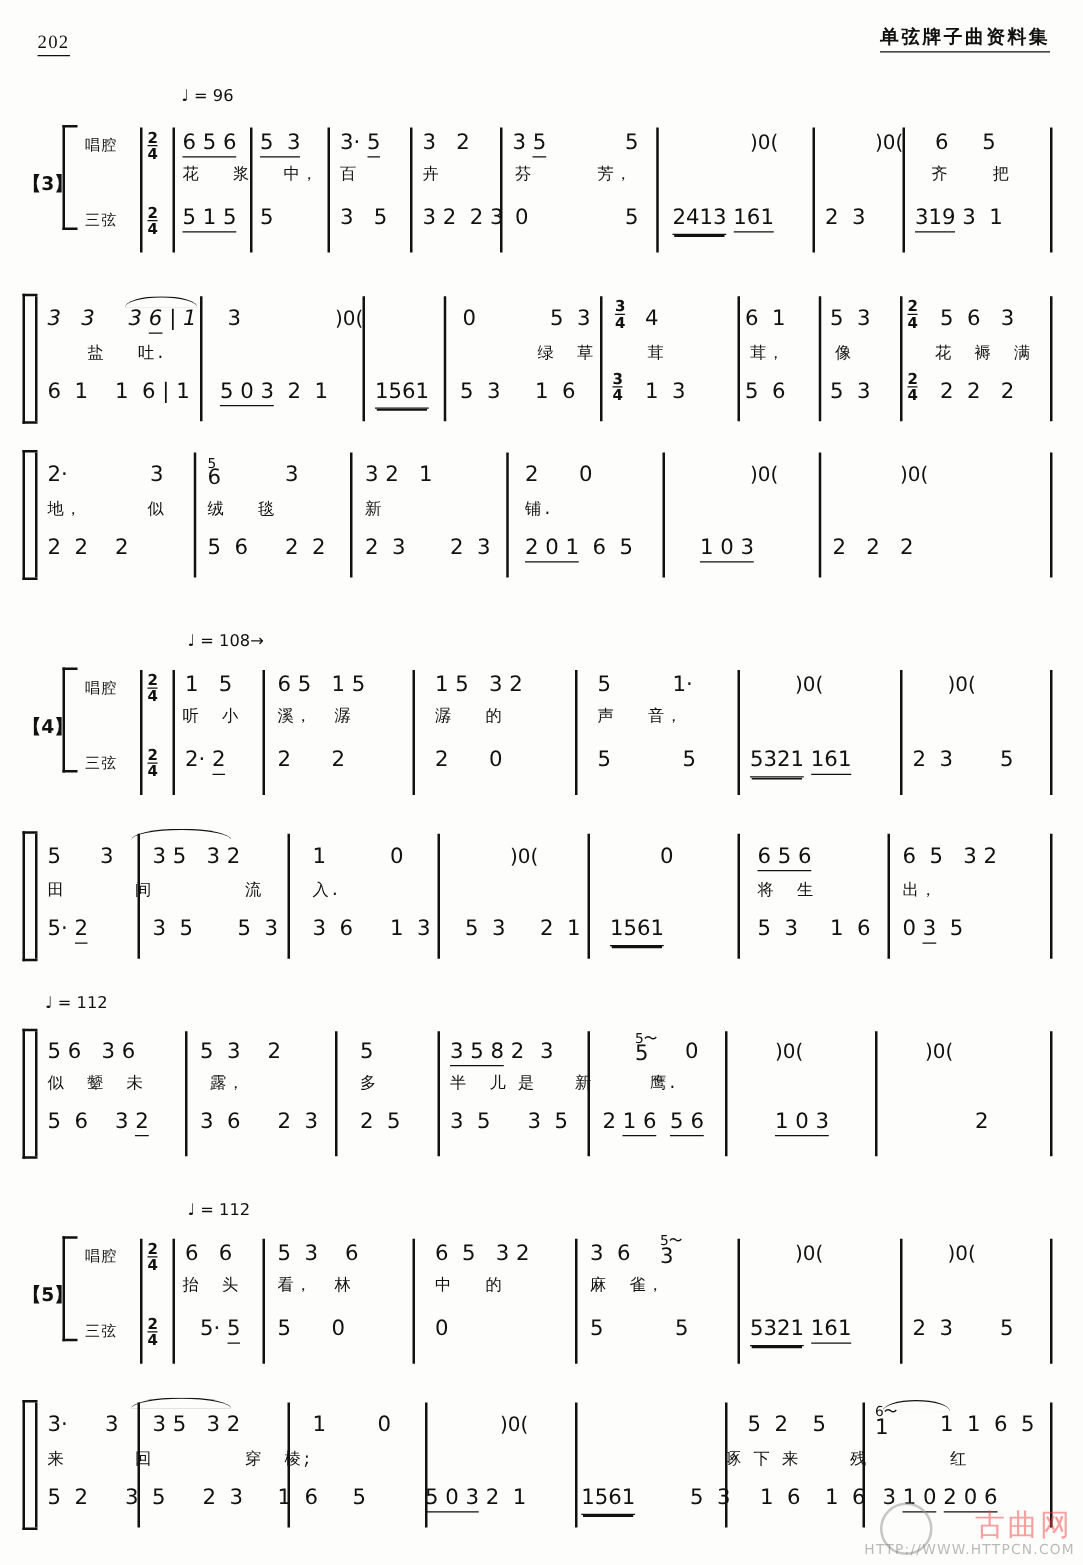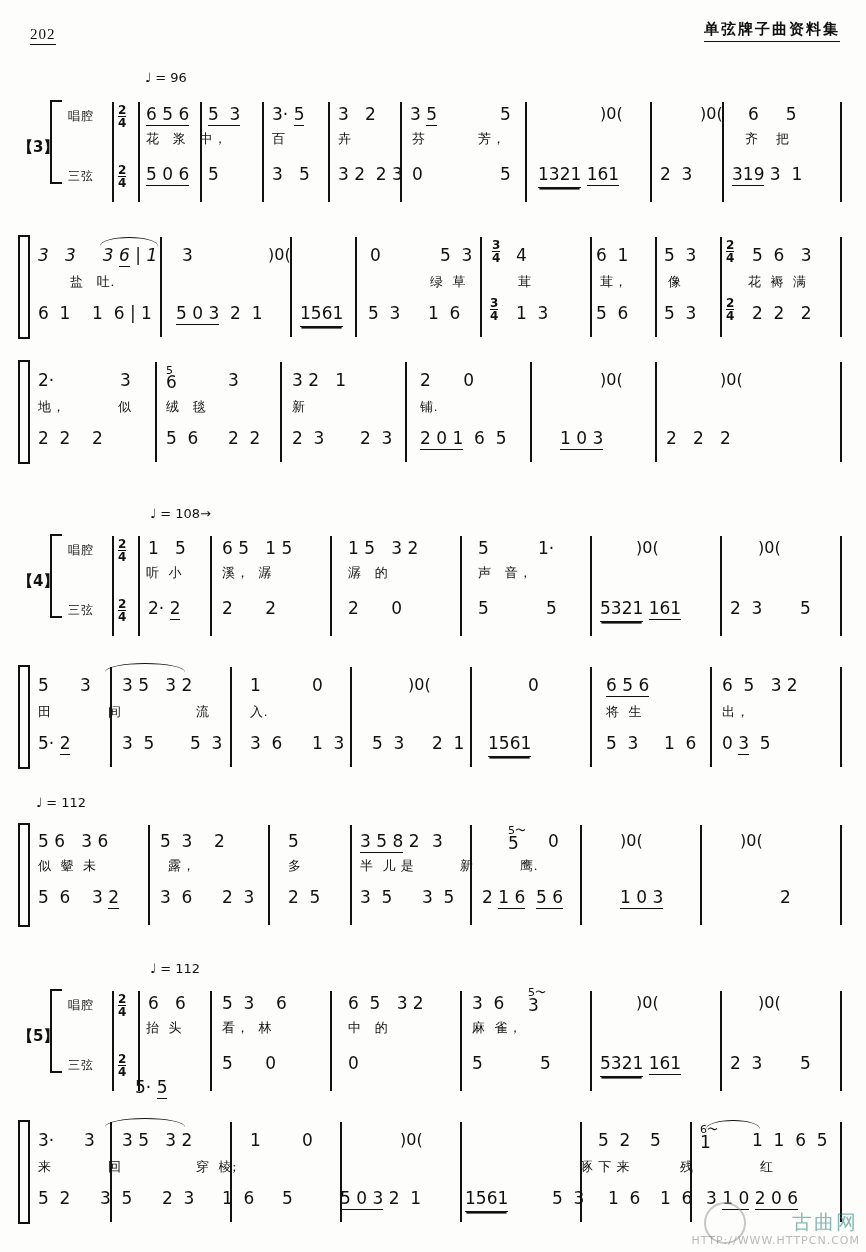--- a/index.html
+++ b/index.html
@@ -10,29 +10,29 @@
   .system{position:absolute;left:0;width:866px;}
   .brace{position:absolute;left:18px;font-size:13px;font-family:"DejaVu Sans",sans-serif;}
   .brace .bk{position:absolute;left:0;top:0;width:10px;border-left:2.5px solid #111;border-top:2.5px solid #111;border-bottom:2.5px solid #111;}
   .secnum{position:absolute;left:18px;font-size:15px;font-weight:bold;font-family:"DejaVu Sans",sans-serif;}
   .parttag{position:absolute;font-size:12px;font-family:"DejaVu Sans",sans-serif;letter-spacing:1px;}
   .meter{position:absolute;font-size:12px;font-family:"DejaVu Sans",sans-serif;font-weight:bold;line-height:1.02;text-align:center;}
   .meter .n{display:block;border-bottom:0px;}
   .tempo{position:absolute;font-size:13px;font-family:"DejaVu Sans",sans-serif;}
   .bar{position:absolute;width:1.6px;background:#111;}
   .note{position:absolute;font-size:17px;font-family:"DejaVu Sans",sans-serif;letter-spacing:0px;white-space:nowrap;}
-  .lyr{position:absolute;font-size:13px;font-family:Liberation Serif, serif;white-space:nowrap;letter-spacing:1px;}
+  .lyr{position:absolute;font-size:13px;font-family:Liberation Mono, monospace;white-space:nowrap;letter-spacing:1px;}
   .rest{position:absolute;font-size:16px;font-family:"DejaVu Sans",sans-serif;white-space:nowrap;}
   .ul1{border-bottom:1.6px solid #111;padding-bottom:1px;}
   .ul2{border-bottom:1.6px solid #111;padding-bottom:3px;box-shadow:0 3px 0 -1.4px #111;}
   .slur{position:absolute;border-top:1.6px solid #111;border-radius:50%/100% 100% 0 0;height:8px;}
   .watermark{position:absolute;right:6px;bottom:4px;opacity:.5;}
   .wm-text{font-size:11px;font-family:"DejaVu Sans",sans-serif;color:#777;letter-spacing:1px;}
   .wm-circle{position:absolute;right:120px;bottom:8px;width:38px;height:38px;border:2px solid #999;border-radius:50%;opacity:.55;}
-  .wm-big{position:absolute;right:8px;bottom:16px;font-size:20px;color:#0f766e;font-family:Liberation Sans, sans-serif;opacity:.5;letter-spacing:2px;}
+  .wm-big{position:absolute;right:8px;bottom:16px;font-size:24px;color:#ef4444;font-family:Liberation Sans, sans-serif;opacity:.5;letter-spacing:2px;}
 </style>
 </head>
 <body>
 
 <div class="page">
 
   <div class="page-num">202</div>
   <div class="header-title">单弦牌子曲资料集</div>
 
   <div class="system" style="top:60px;height:150px;">
@@ -76,27 +76,27 @@
     <div class="rest" style="left:700px;top:44px;">)0(</div>
     <div class="note" style="left:748px;top:44px;">6&nbsp;&nbsp;&nbsp;&nbsp;&nbsp;5</div>
 
     <div class="lyr" style="left:146px;top:70px;">花&nbsp;&nbsp;&nbsp;浆&nbsp;&nbsp;&nbsp;中，</div>
     <div class="lyr" style="left:272px;top:70px;">百</div>
     <div class="lyr" style="left:338px;top:70px;">卉</div>
     <div class="lyr" style="left:412px;top:70px;">芬</div>
     <div class="lyr" style="left:478px;top:70px;">芳，</div>
     <div class="lyr" style="left:745px;top:70px;">齐&nbsp;&nbsp;&nbsp;&nbsp;把</div>
 
-    <div class="note" style="left:146px;top:104px;"><span class="ul1">5 0 6</span></div>
+    <div class="note" style="left:146px;top:104px;"><span class="ul1">5 1 5</span></div>
     <div class="note" style="left:208px;top:104px;">5</div>
     <div class="note" style="left:272px;top:104px;">3&nbsp;&nbsp;&nbsp;5</div>
     <div class="note" style="left:338px;top:104px;">3 2&nbsp;&nbsp;2 3</div>
     <div class="note" style="left:412px;top:104px;">0</div>
     <div class="note" style="left:500px;top:104px;">5</div>
-    <div class="note" style="left:538px;top:104px;"><span class="ul2">1321</span>&nbsp;<span class="ul1">161</span></div>
+    <div class="note" style="left:538px;top:104px;"><span class="ul2">2413</span>&nbsp;<span class="ul1">161</span></div>
     <div class="note" style="left:660px;top:104px;">2&nbsp;&nbsp;3</div>
     <div class="note" style="left:732px;top:104px;"><span class="ul1">319</span> 3&nbsp;&nbsp;1</div>
   </div>
 
   <div class="system" style="top:225px;height:120px;">
     <div class="brace" style="left:18px;top:10px;height:100px;">
         <div class="bk" style="height:100px;"></div>
       </div>
 
     <div class="bar" style="left:28px;top:12px;height:100px;"></div>
@@ -370,21 +370,21 @@
     <div class="note" style="left:528px;top:30px;font-size:11px;">5〜</div>
     <div class="note" style="left:528px;top:40px;">3</div>
     <div class="rest" style="left:636px;top:38px;">)0(</div>
     <div class="rest" style="left:758px;top:38px;">)0(</div>
 
     <div class="lyr" style="left:146px;top:64px;">抬&nbsp;&nbsp;头</div>
     <div class="lyr" style="left:222px;top:64px;">看，&nbsp;&nbsp;林</div>
     <div class="lyr" style="left:348px;top:64px;">中&nbsp;&nbsp;&nbsp;的</div>
     <div class="lyr" style="left:472px;top:64px;">麻&nbsp;&nbsp;雀，</div>
 
-    <div class="note" style="left:135px;top:98px;margin-top:24px;">5· <span class="ul1">5</span></div>
+    <div class="note" style="left:160px;top:98px;">5· <span class="ul1">5</span></div>
     <div class="note" style="left:222px;top:98px;">5&nbsp;&nbsp;&nbsp;&nbsp;&nbsp;&nbsp;0</div>
     <div class="note" style="left:348px;top:98px;">0</div>
     <div class="note" style="left:472px;top:98px;">5</div>
     <div class="note" style="left:540px;top:98px;">5</div>
     <div class="note" style="left:600px;top:98px;"><span class="ul2">5321</span>&nbsp;<span class="ul1">161</span></div>
     <div class="note" style="left:730px;top:98px;">2&nbsp;&nbsp;3</div>
     <div class="note" style="left:800px;top:98px;">5</div>
   </div>
 
   <div class="system" style="top:1110px;height:125px;">

